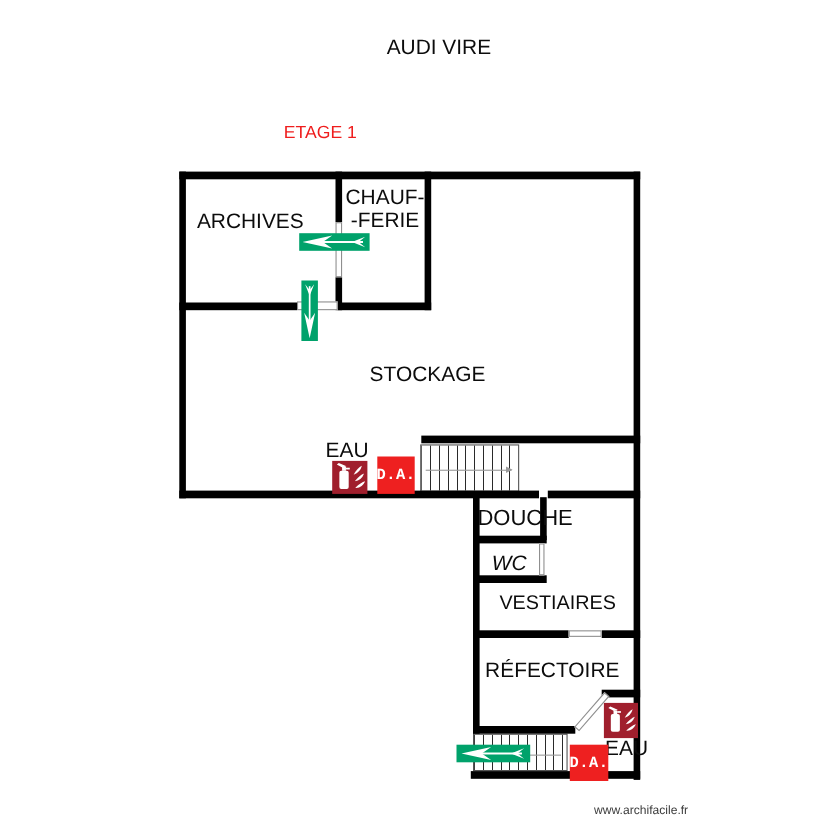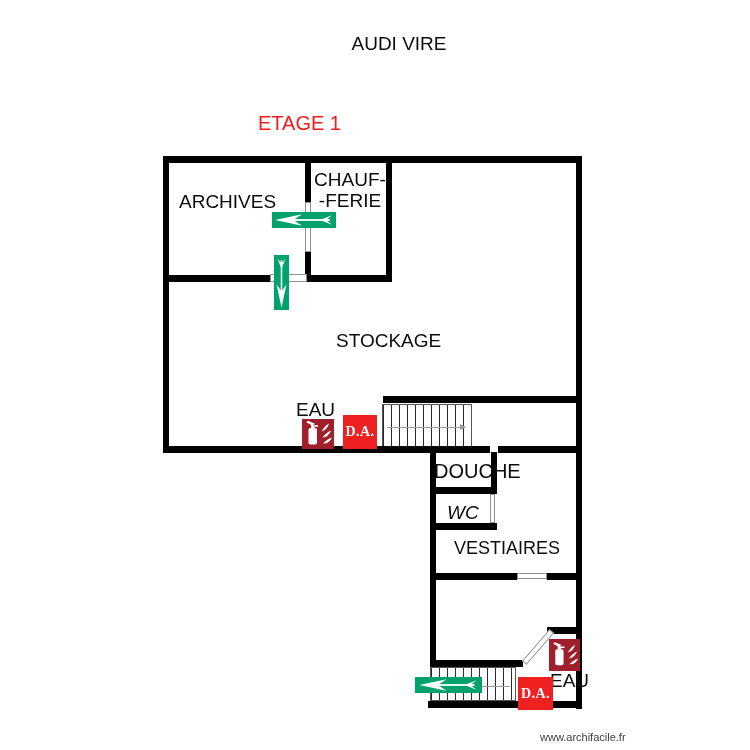--- a/index.html
+++ b/index.html
@@ -7,27 +7,27 @@
         font-family:"Liberation Sans",sans-serif;}
   .wall{position:absolute;background:#000;z-index:2;}
   .door{position:absolute;background:#fff;border:1px solid #8f8f8f;box-sizing:border-box;z-index:3;}
   .label{position:absolute;font-size:19px;color:#0c0c0c;white-space:nowrap;z-index:4;}
   .stairs{position:absolute;box-sizing:border-box;border:1px solid #555;z-index:1;
           background:repeating-linear-gradient(90deg,#2a2a2a 0 1px,transparent 1px 8px);}
   .stair-arrow{position:absolute;height:1px;background:#9a9a9a;z-index:1;}
   .stair-arrow .head{position:absolute;right:-1px;top:-3px;width:0;height:0;
           border-left:6px solid #9a9a9a;border-top:3.5px solid transparent;border-bottom:3.5px solid transparent;}
   .sign{position:absolute;display:flex;align-items:center;justify-content:center;z-index:5;}
-  .sign-da{background:#ee2020;color:#ffffff;font-family:Liberation Serif, serif;
+  .sign-da{background:#ee2020;color:#ffffff;font-family:Liberation Mono, monospace;
            font-weight:bold;font-size:14px;letter-spacing:.5px;}
   .sign-ext{background:#a01f2d;}
   .exit{position:absolute;background:#00a26b;display:flex;align-items:center;justify-content:center;z-index:6;}
   .exit svg{display:block;width:100%;height:100%;}
   #title{position:absolute;left:0;top:33px;width:750px;text-align:center;font-size:19px;color:#0c0c0c;z-index:4;margin-left:24px;}
-  #etage{position:absolute;left:258px;top:112px;font-size:20px;color:#ef1d1d;z-index:4;}
+  #etage{position:absolute;left:258px;top:112px;font-size:16px;color:#ef1d1d;z-index:4;}
   #watermark{position:absolute;left:540px;top:731px;font-size:11px;color:#3c3c3c;z-index:4;}
 </style>
 </head>
 <body>
 
 <div id="plan">
 
   <div id="title">AUDI VIRE</div>
   <div id="etage">ETAGE 1</div>
 
@@ -71,20 +71,21 @@
   <div class="label" style="left:179px;top:191px;">ARCHIVES</div>
   <div class="label" style="left:336px;top:330px;">STOCKAGE</div>
   <div class="label" style="left:305px;top:169px;width:90px;text-align:center;line-height:21px;">
     <div>CHAUF-</div>
     <div>-FERIE</div>
   </div>
   <div class="label" style="left:296px;top:399px;">EAU</div>
   <div class="label" style="left:434px;top:460px;font-size:20px;">DOUCHE</div>
   <div class="label" style="left:447px;top:502px;font-style:italic;">WC</div>
   <div class="label" style="left:454px;top:538px;font-size:18px;">VESTIAIRES</div>
+  <div class="label" style="left:441px;top:599px;">RÉFECTOIRE</div>
   <div class="label" style="left:550px;top:670px;">EAU</div>
 
   <div class="sign sign-ext" style="left:302px;top:419px;width:32px;height:30px;">
     <svg viewBox="0 0 32 30" width="32" height="30">
       <g fill="#ffffff">
         <rect x="6.5" y="9" width="8.5" height="16.5" rx="1.8"></rect>
         <rect x="9" y="5.5" width="3.5" height="3.5"></rect>
         <path d="M9.5 6.2 L4.2 3.2 L6 1.8 L13 4.8 Z"></path>
         <rect x="12.5" y="6.2" width="3.5" height="1.6"></rect>
         <path d="M19.5 12.5 q3.5 -6 7.5 -8 q-1.5 6 -7.5 8 Z"></path>

